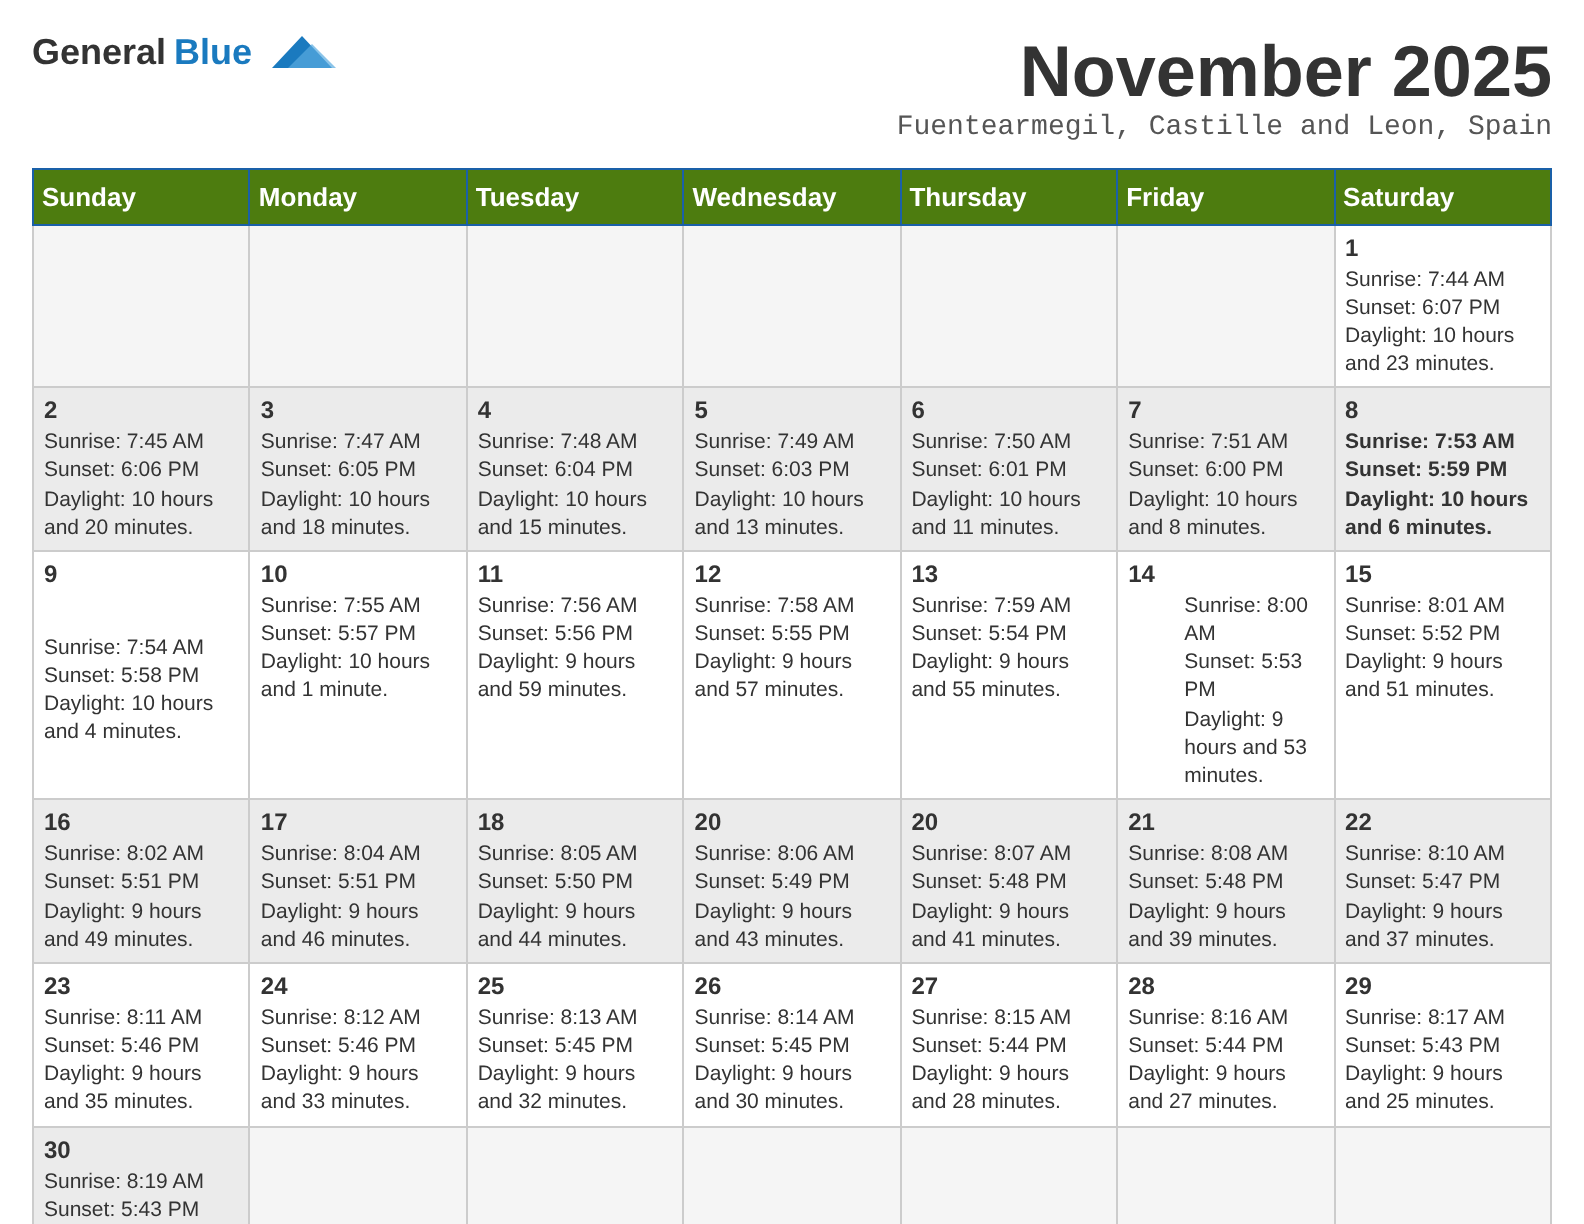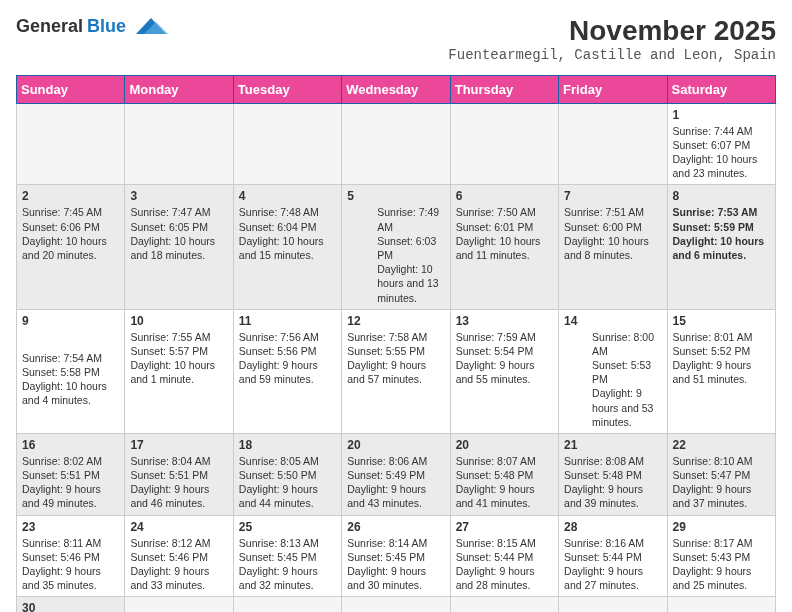--- a/index.html
+++ b/index.html
@@ -18,37 +18,37 @@
     }
     .logo-area {
       display: flex;
       flex-direction: row;
       align-items: flex-start;
     }
     .title-area {
       text-align: right;
     }
     .month-title {
-      font-size: 28px;
+      font-size: 36px;
       font-weight: bold;
       color: #333;
       line-height: 1.1;
     }
     .location-subtitle {
       font-size: 14px;
       color: #555;
       font-family: Liberation Mono, monospace;
     }
     .calendar-table {
       width: 100%;
       border-collapse: collapse;
       border: 1px solid #ccc;
     }
     .calendar-table th {
-      background-color: #ec4899;
+      background-color: #4d7c0f;
       color: #fff;
       font-size: 13px;
       font-weight: bold;
       padding: 6px 4px;
       text-align: left;
       border: 1px solid #1a60a8;
     }
     .calendar-table td {
       vertical-align: top;
       padding: 4px 5px;
@@ -144,21 +144,21 @@
 Daylight: 10 hours and 18 minutes.</div>
         </td>
         <td>
           <span class="day-number">4</span>
           <div class="day-info" style="white-space: pre-line;">Sunrise: 7:48 AM
 Sunset: 6:04 PM
 Daylight: 10 hours and 15 minutes.</div>
         </td>
         <td>
           <span class="day-number">5</span>
-          <div class="day-info" style="white-space: pre-line; margin-left: 30px;">Sunrise: 7:49 AM
+          <div class="day-info" style="white-space: pre-line;">Sunrise: 7:49 AM
 Sunset: 6:03 PM
 Daylight: 10 hours and 13 minutes.</div>
         </td>
         <td>
           <span class="day-number">6</span>
           <div class="day-info" style="white-space: pre-line;">Sunrise: 7:50 AM
 Sunset: 6:01 PM
 Daylight: 10 hours and 11 minutes.</div>
         </td>
         <td>

